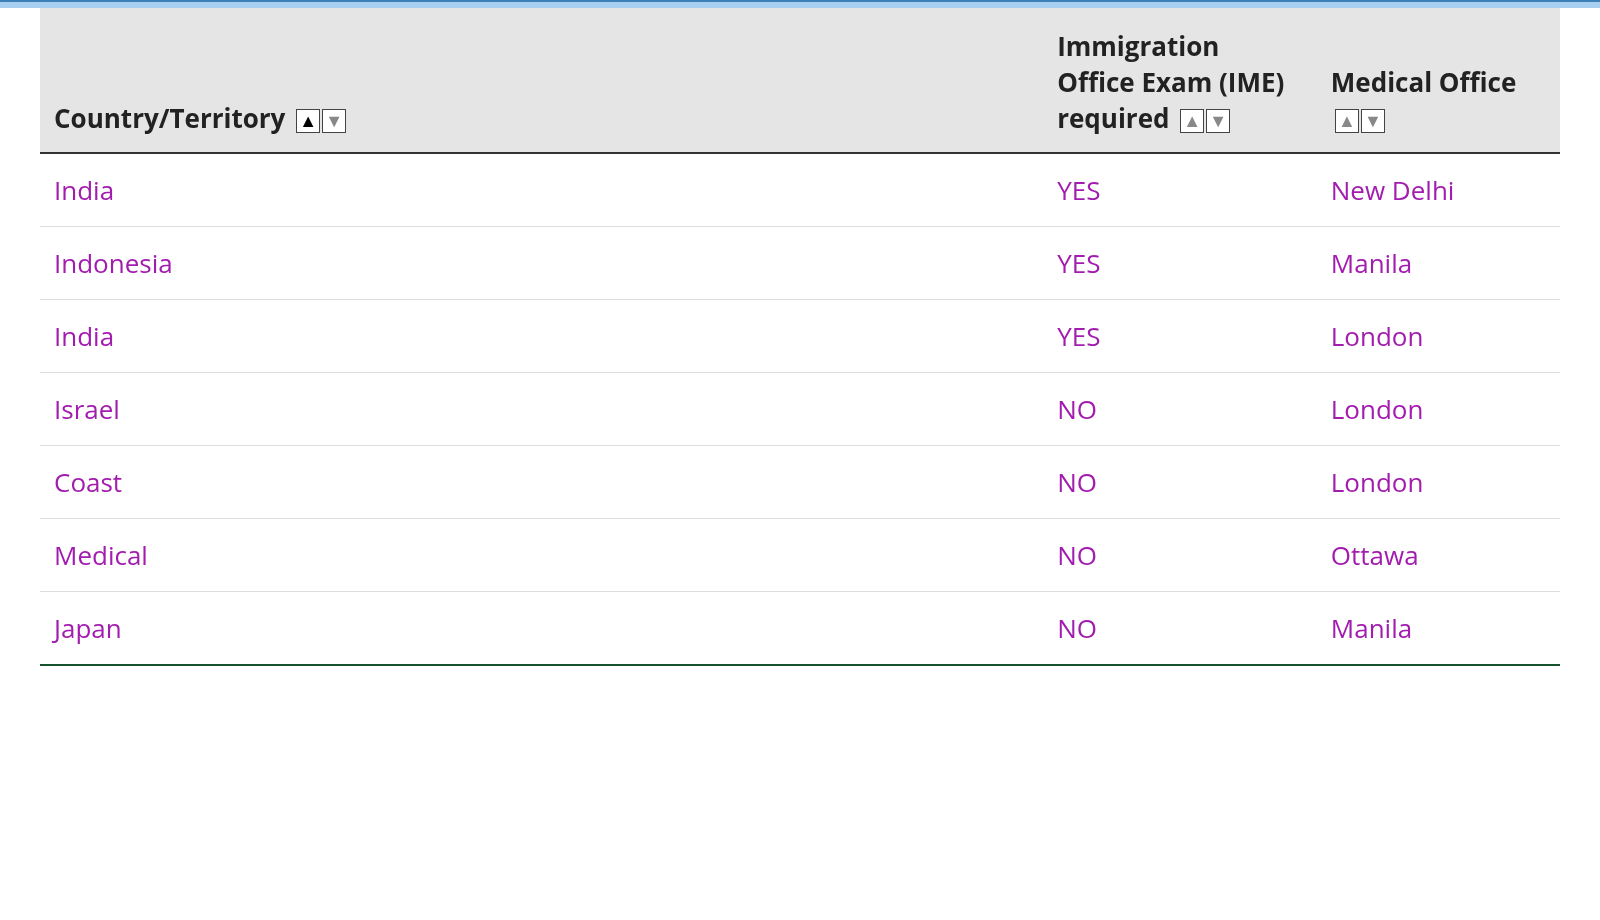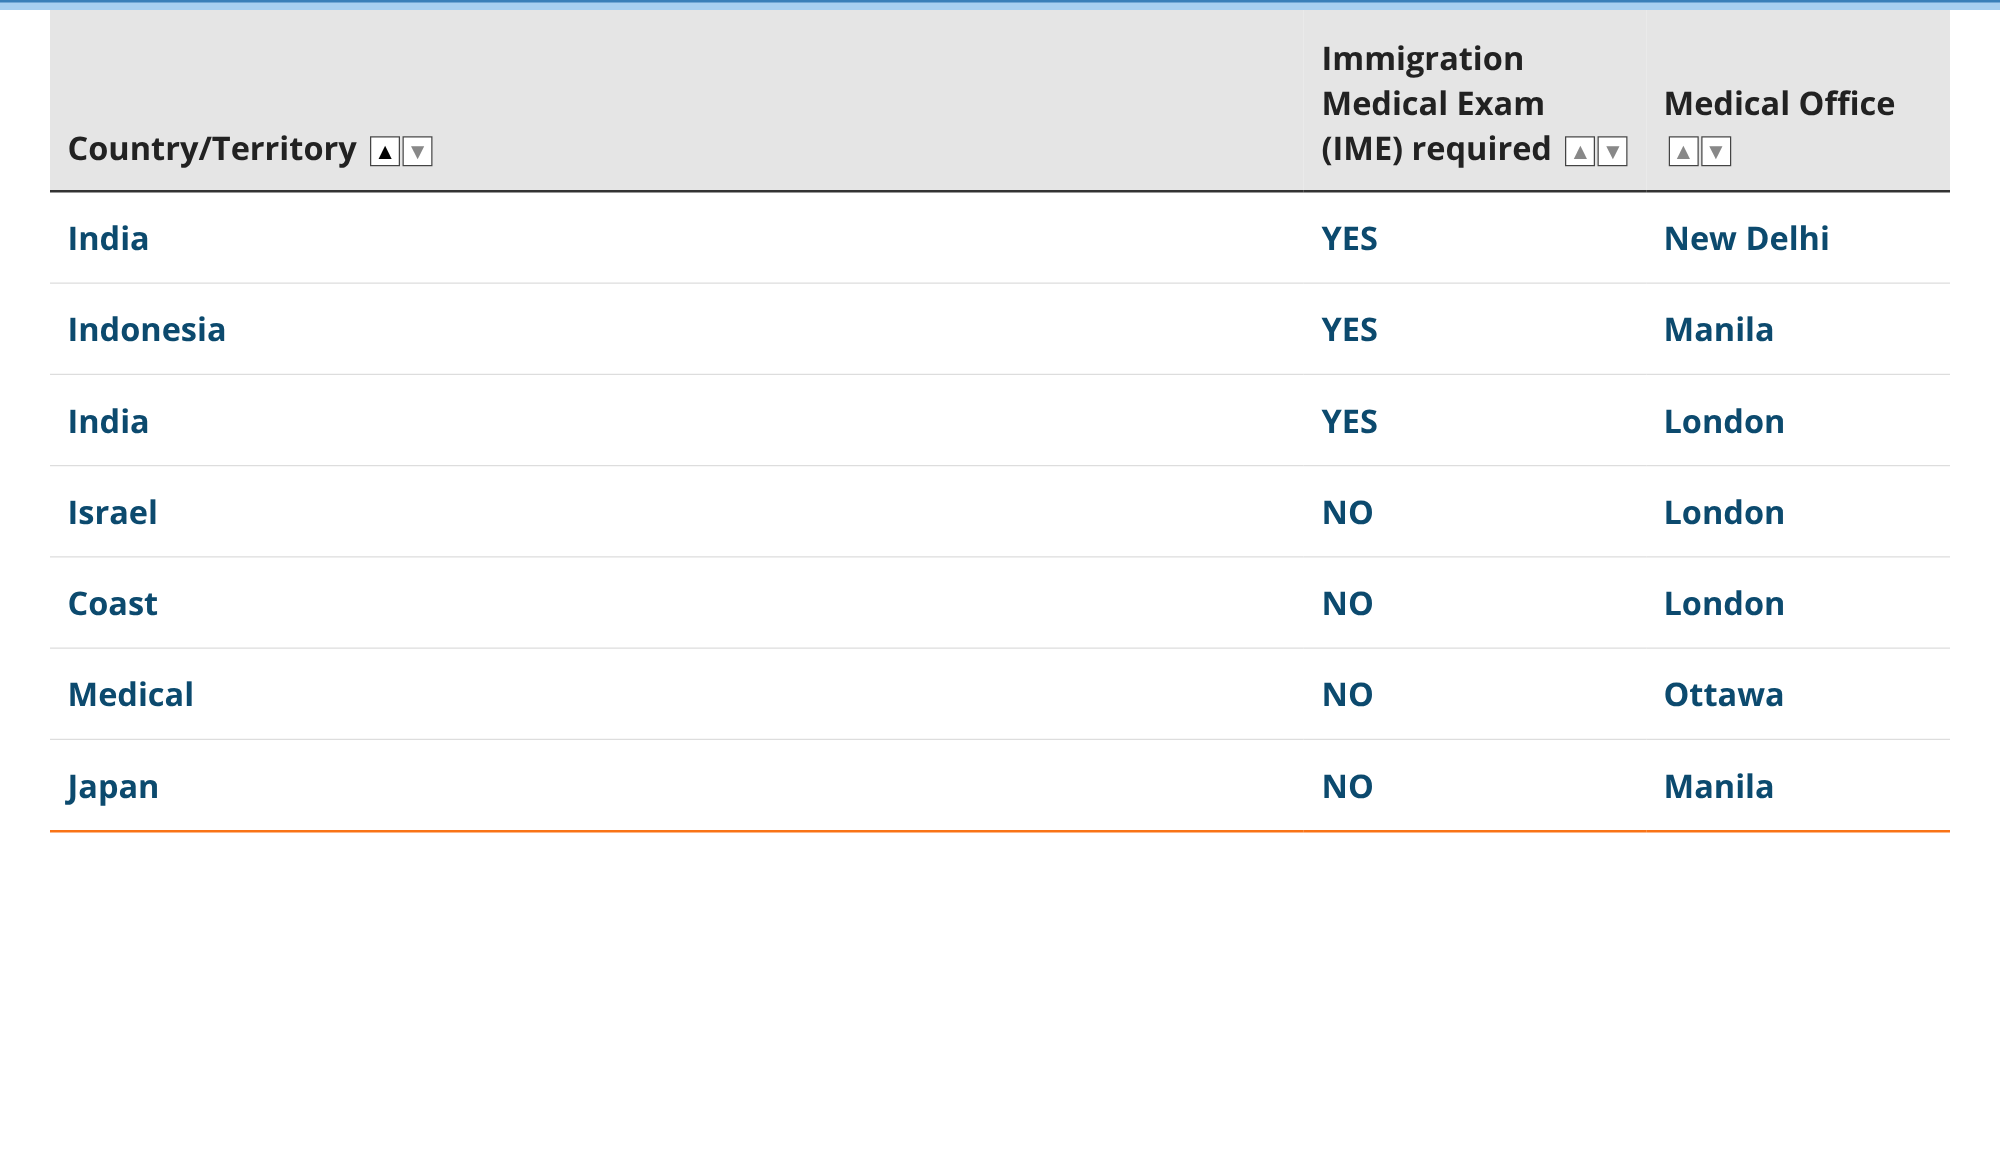--- a/index.html
+++ b/index.html
@@ -70,25 +70,25 @@
     .sort-btn.active {
       background: #fff;
       color: #000;
     }
     .sort-btn.inactive {
       color: #888;
     }
     tbody td {
       padding: 18px 14px;
       border-bottom: 1px solid #ddd;
-      color: #0c4a6e;
-      font-weight: 700;
+      color: #a21caf;
+      font-weight: 400;
     }
     tbody tr:last-child td {
-      border-bottom: 2px solid #f97316;
+      border-bottom: 2px solid #14532d;
     }
   </style>
 </head>
 <body>
 
 <div class="page-wrapper">
   <div class="top-bar"></div>
 
   <table>
     <thead>
@@ -98,21 +98,21 @@
           <span class="sort-btns">
             <button class="sort-btn active">
               <span>▲</span>
             </button>
             <button class="sort-btn inactive">
               <span>▼</span>
             </button>
           </span>
         </th>
         <th>
-          <span>Immigration Medical Exam (IME) required</span>
+          <span>Immigration Office Exam (IME) required</span>
           <span class="sort-btns">
             <button class="sort-btn inactive">
               <span>▲</span>
             </button>
             <button class="sort-btn inactive">
               <span>▼</span>
             </button>
           </span>
         </th>
         <th>

